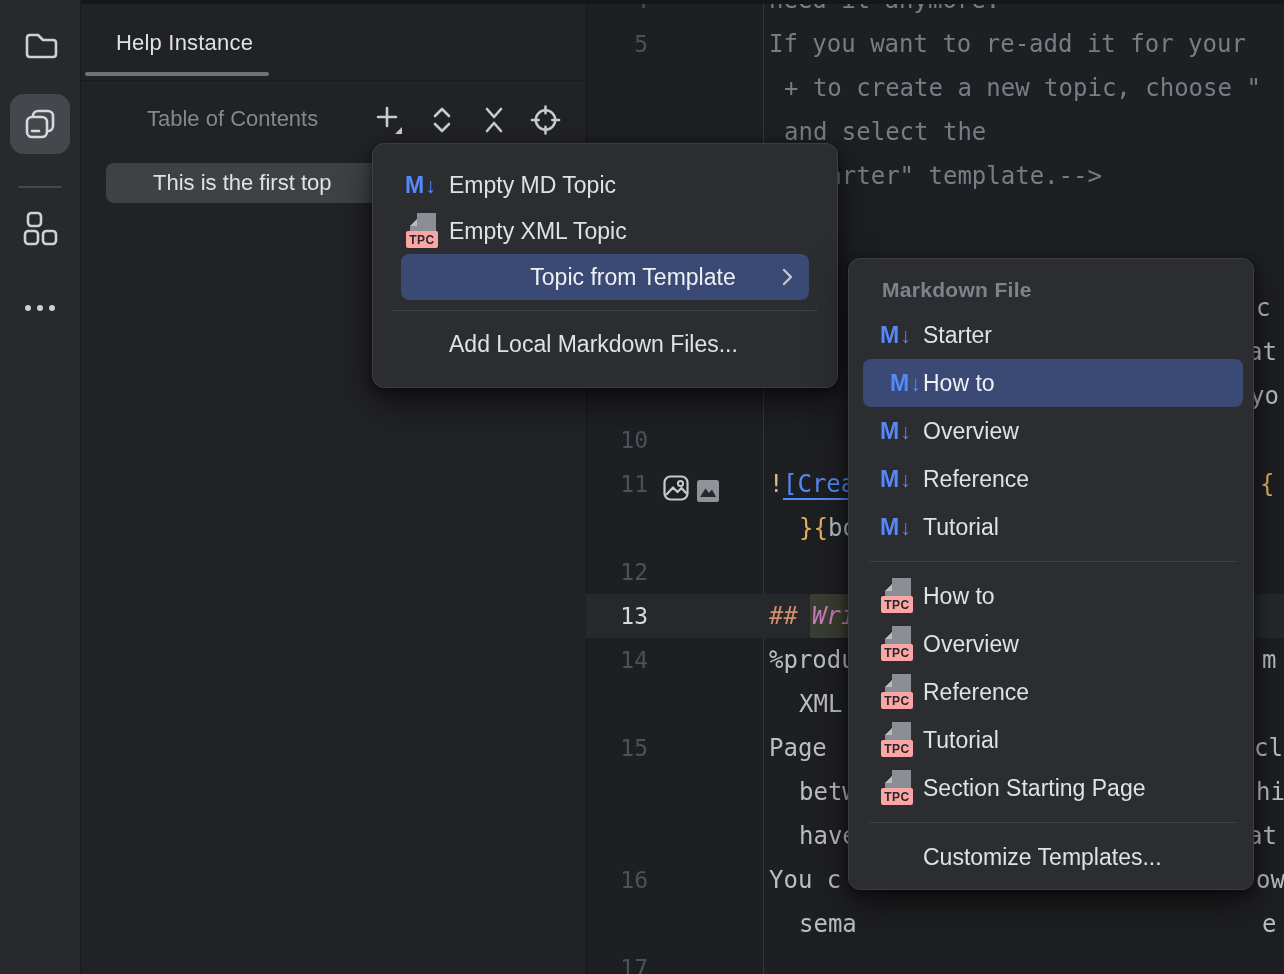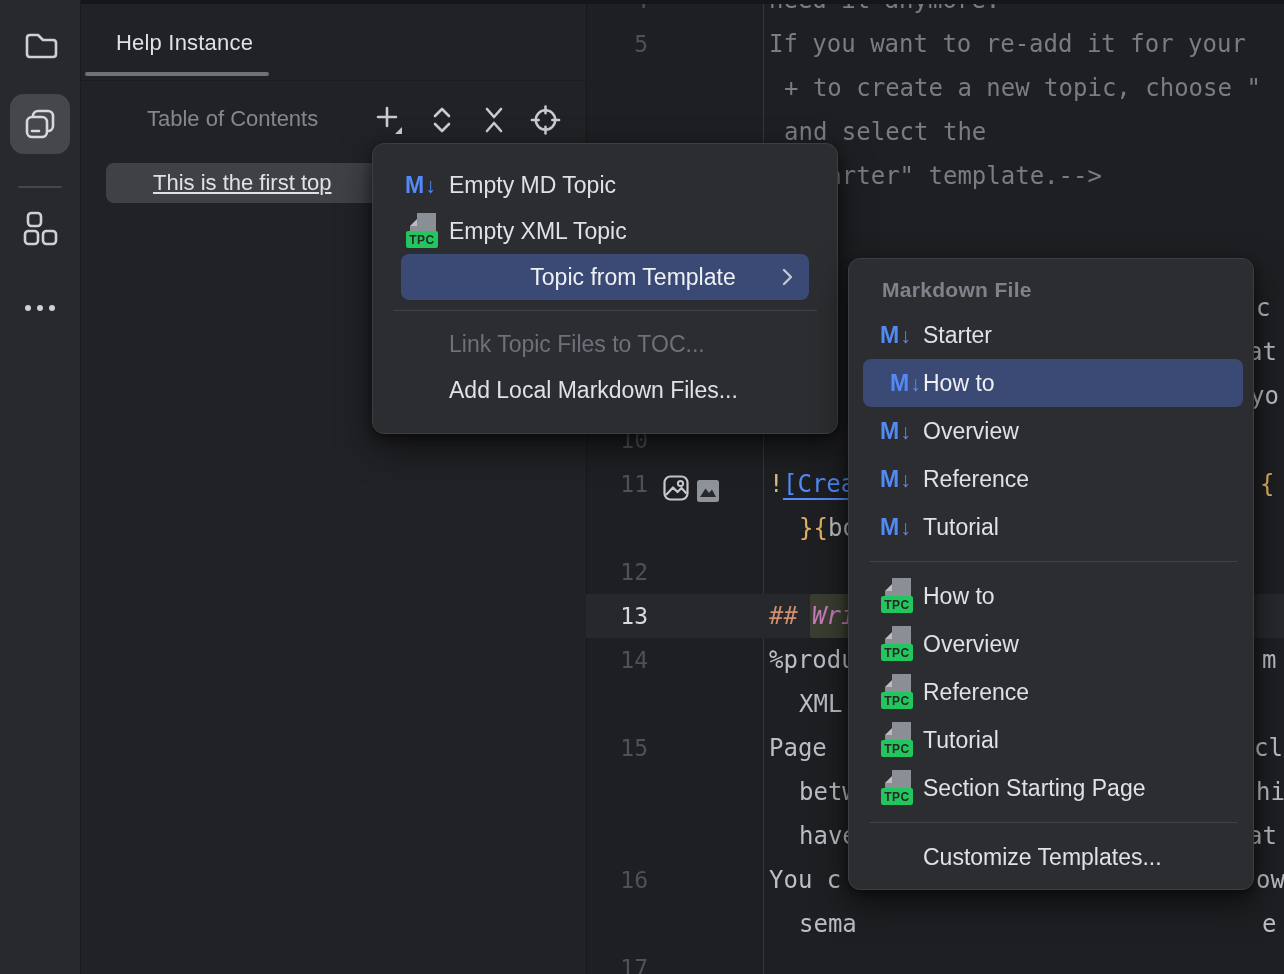--- a/index.html
+++ b/index.html
@@ -14,21 +14,21 @@
   #panel{position:absolute;left:81px;top:0;width:505px;height:974px;background:#212226;}
   #panel-top-strip{position:absolute;left:81px;top:0;width:1203px;height:4px;background:#151619;z-index:6;}
   .panel-header{position:absolute;left:0;top:4px;width:505px;height:76px;border-bottom:1px solid #1a1b1e;}
   .tab-title{position:absolute;left:35px;top:26px;font-size:22px;color:#dfe1e5;font-weight:500;letter-spacing:.2px;}
   .tab-underline{position:absolute;left:4px;top:68px;width:184px;height:4px;background:#6e7176;border-radius:2px;}
   .toc-label{position:absolute;left:24px;top:106px;font-size:22px;color:#83878e;margin-left:42px;}
   .tw-toolbar{position:absolute;top:103px;left:292px;display:flex;gap:19px;}
   .tw-btn{width:33px;height:34px;display:flex;align-items:center;justify-content:center;border-radius:6px;}
   
   .tree-row{position:absolute;left:25px;top:163px;width:340px;height:40px;background:#3f4145;border-radius:8px;}
-  .tree-row-label{position:absolute;left:47px;top:7px;font-size:22px;color:#dfe1e5;white-space:nowrap;text-decoration:underline;}
+  .tree-row-label{position:absolute;left:47px;top:7px;font-size:22px;color:#dfe1e5;white-space:nowrap;}
   
   #editor{position:absolute;left:586px;top:0;width:698px;height:974px;background:#1e1f22;overflow:hidden;
           font-family:"DejaVu Sans Mono","Liberation Mono",monospace;font-size:24px;}
   #editor .panel-border{position:absolute;left:0;top:0;width:1px;height:974px;background:#17181a;}
   #gutter-line{position:absolute;left:177px;top:0;width:1px;height:974px;background:#33363a;}
   .cur-line{position:absolute;left:0;width:698px;height:44px;background:#26282c;}
   .crow{position:absolute;left:0;width:698px;height:44px;line-height:44px;white-space:pre;}
   .lnum{position:absolute;left:0;width:62px;text-align:right;color:#4c5259;font-size:23px;}
   .lnum.active{color:#d6d9de;}
   .cseg{position:absolute;top:0;line-height:44px;}
@@ -53,21 +53,21 @@
   #sub-menu .menu-sep{margin:10px 16px;}
   .menu-header{height:42px;display:flex;align-items:center;padding-left:29px;font-size:21px;font-weight:600;color:#7e838b;letter-spacing:.3px;}
   .sub-arrow{position:absolute;right:14px;top:12px;}
   
   .ic-md{font-weight:700;font-size:23px;color:#548af7;display:flex;align-items:center;line-height:1;}
   .ic-md .arr{font-weight:400;font-size:21px;margin-left:1px;}
   .ic-tpc{position:relative;width:34px;height:38px;}
   .ic-tpc .fold{position:absolute;left:5px;top:3px;width:0;height:0;border-left:11px solid transparent;border-bottom:11px solid #b9bdc3;}
   .ic-tpc .page{position:absolute;left:12px;top:1px;width:19px;height:18px;background:#8a8f96;}
   .ic-tpc .page2{position:absolute;left:5px;top:14px;width:14px;height:5px;background:#8a8f96;}
-  .ic-tpc .plate{position:absolute;left:1px;top:19px;width:32px;height:17px;background:#22c55e;border-radius:2px;
+  .ic-tpc .plate{position:absolute;left:1px;top:19px;width:32px;height:17px;background:#fca5a5;border-radius:2px;
                  display:flex;align-items:center;justify-content:center;font-size:12px;font-weight:700;color:#26282b;letter-spacing:.5px;}
 </style>
 </head>
 <body>
 
 <div id="app">
 
   <aside id="rail">
     <div class="rail-btn" style="top:16px">
       <svg width="38" height="38" viewBox="0 0 38 38">
@@ -191,23 +191,20 @@
         </span>
         <span>Empty XML Topic</span>
       </div>
       <div class="mi sel">
         <span>Topic from Template</span>
         <span class="sub-arrow"><svg width="16" height="22" viewBox="0 0 16 22">
             <path d="M5 4 l7 7 -7 7" fill="none" stroke="#c3c6cb" stroke-width="2.4" stroke-linecap="round" stroke-linejoin="round"></path>
           </svg></span>
       </div>
       <div class="menu-sep"></div>
-      <div class="mi disabled">
-        <span>Link Topic Files to TOC...</span>
-      </div>
       <div class="mi">
         <span>Add Local Markdown Files...</span>
       </div>
     </div>
 
   <div id="sub-menu" class="menu">
       <div class="menu-header">Markdown File</div>
       <div class="mi">
         <span class="ic">
           <span class="ic-md">

